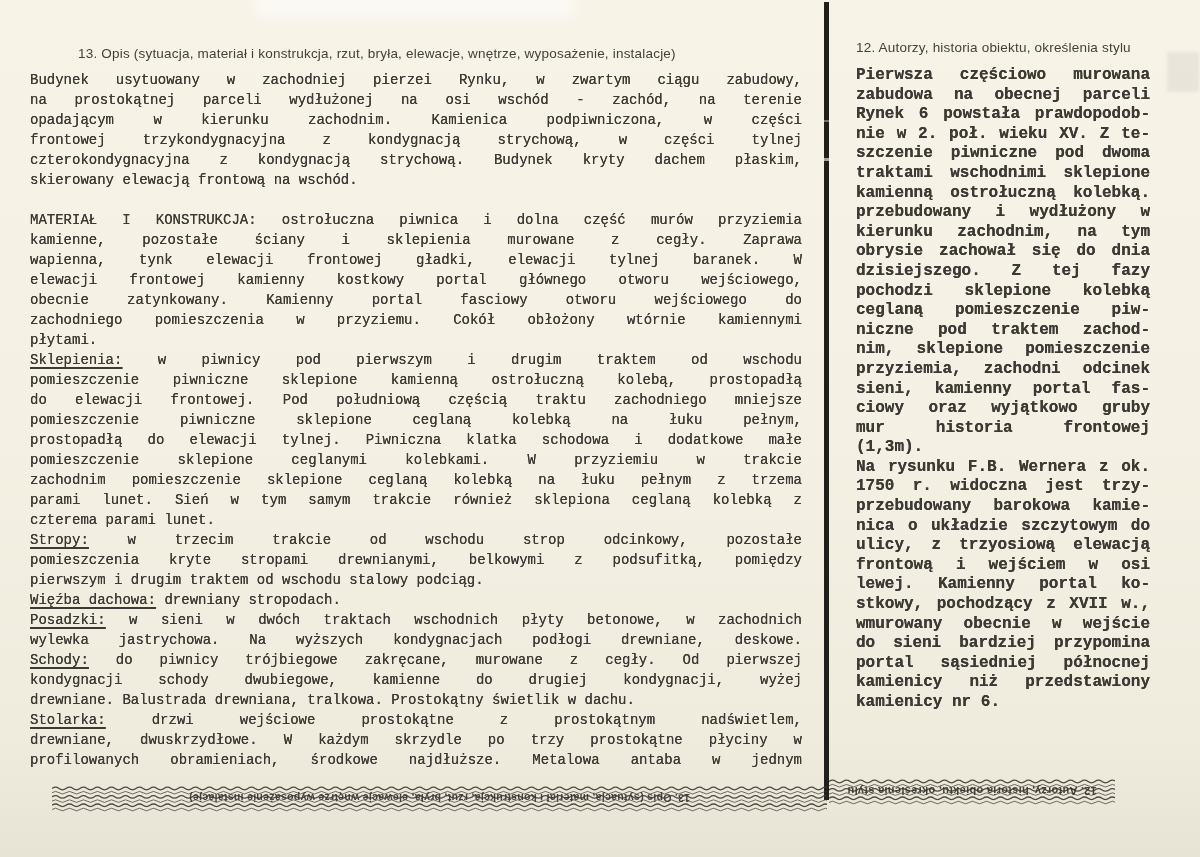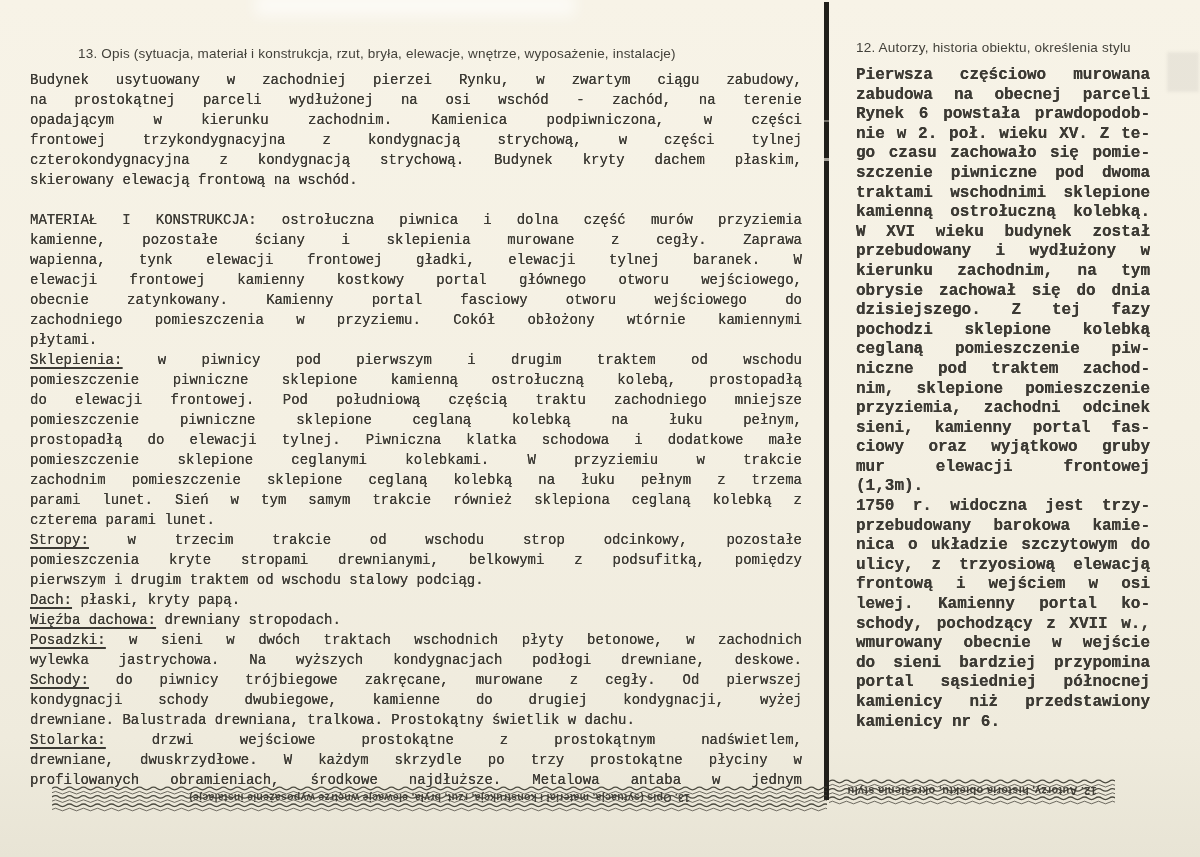--- a/index.html
+++ b/index.html
@@ -76,61 +76,59 @@
       <div class="line just">do elewacji frontowej. Pod południową częścią traktu zachodniego mniejsze</div>
       <div class="line just">pomieszczenie piwniczne sklepione ceglaną kolebką na łuku pełnym,</div>
       <div class="line just">prostopadłą do elewacji tylnej. Piwniczna klatka schodowa i dodatkowe małe</div>
       <div class="line just">pomieszczenie sklepione ceglanymi kolebkami. W przyziemiu w trakcie</div>
       <div class="line just">zachodnim pomieszczenie sklepione ceglaną kolebką na łuku pełnym z trzema</div>
       <div class="line just">parami lunet. Sień w tym samym trakcie również sklepiona ceglaną kolebką z</div>
       <div class="line">czterema parami lunet.</div>
       <div class="line just"><span class="ul">Stropy:</span> w trzecim trakcie od wschodu strop odcinkowy, pozostałe</div>
       <div class="line just">pomieszczenia kryte stropami drewnianymi, belkowymi z podsufitką, pomiędzy</div>
       <div class="line">pierwszym i drugim traktem od wschodu stalowy podciąg.</div>
-      <div class="line"><span class="ul">Dach:</span> płaski, kryty papą.</div>
       <div class="line"><span class="ul">Więźba dachowa:</span> drewniany stropodach.</div>
       <div class="line just"><span class="ul">Posadzki:</span> w sieni w dwóch traktach wschodnich płyty betonowe, w zachodnich</div>
       <div class="line just">wylewka jastrychowa. Na wyższych kondygnacjach podłogi drewniane, deskowe.</div>
       <div class="line just"><span class="ul">Schody:</span> do piwnicy trójbiegowe zakręcane, murowane z cegły. Od pierwszej</div>
       <div class="line just">kondygnacji schody dwubiegowe, kamienne do drugiej kondygnacji, wyżej</div>
       <div class="line">drewniane. Balustrada drewniana, tralkowa. Prostokątny świetlik w dachu.</div>
       <div class="line just"><span class="ul">Stolarka:</span> drzwi wejściowe prostokątne z prostokątnym nadświetlem,</div>
       <div class="line just">drewniane, dwuskrzydłowe. W każdym skrzydle po trzy prostokątne płyciny w</div>
       <div class="line just">profilowanych obramieniach, środkowe najdłuższe. Metalowa antaba w jednym</div>
     </div>
   <div class="col right" id="rightcol">
       <div class="line just">Pierwsza częściowo murowana</div>
       <div class="line just">zabudowa na obecnej parceli</div>
       <div class="line just">Rynek 6 powstała prawdopodob-</div>
       <div class="line just">nie w 2. poł. wieku XV. Z te-</div>
-      <div class="line just">go czasu zachowało się pomie-</div>
       <div class="line just">szczenie piwniczne pod dwoma</div>
       <div class="line just">traktami wschodnimi sklepione</div>
       <div class="line just">kamienną ostrołuczną kolebką.</div>
-      <div class="line just">W XVI wieku budynek został</div>
       <div class="line just">przebudowany i wydłużony w</div>
       <div class="line just">kierunku zachodnim, na tym</div>
       <div class="line just">obrysie zachował się do dnia</div>
       <div class="line just">dzisiejszego. Z tej fazy</div>
       <div class="line just">pochodzi sklepione kolebką</div>
       <div class="line just">ceglaną pomieszczenie piw-</div>
       <div class="line just">niczne pod traktem zachod-</div>
       <div class="line just">nim, sklepione pomieszczenie</div>
       <div class="line just">przyziemia, zachodni odcinek</div>
       <div class="line just">sieni, kamienny portal fas-</div>
       <div class="line just">ciowy oraz wyjątkowo gruby</div>
-      <div class="line just">mur elewacji frontowej</div>
+      <div class="line just">mur historia frontowej</div>
       <div class="line">(1,3m).</div>
+      <div class="line just">Na rysunku F.B. Wernera z ok.</div>
       <div class="line just">1750 r. widoczna jest trzy-</div>
       <div class="line just">przebudowany barokowa kamie-</div>
       <div class="line just">nica o układzie szczytowym do</div>
       <div class="line just">ulicy, z trzyosiową elewacją</div>
       <div class="line just">frontową i wejściem w osi</div>
       <div class="line just">lewej. Kamienny portal ko-</div>
-      <div class="line just">schody, pochodzący z XVII w.,</div>
+      <div class="line just">stkowy, pochodzący z XVII w.,</div>
       <div class="line just">wmurowany obecnie w wejście</div>
       <div class="line just">do sieni bardziej przypomina</div>
       <div class="line just">portal sąsiedniej północnej</div>
       <div class="line just">kamienicy niż przedstawiony</div>
       <div class="line">kamienicy nr 6.</div>
     </div>
 
   <div class="divider"></div>
 
   <div class="strip sl" id="stripL">

